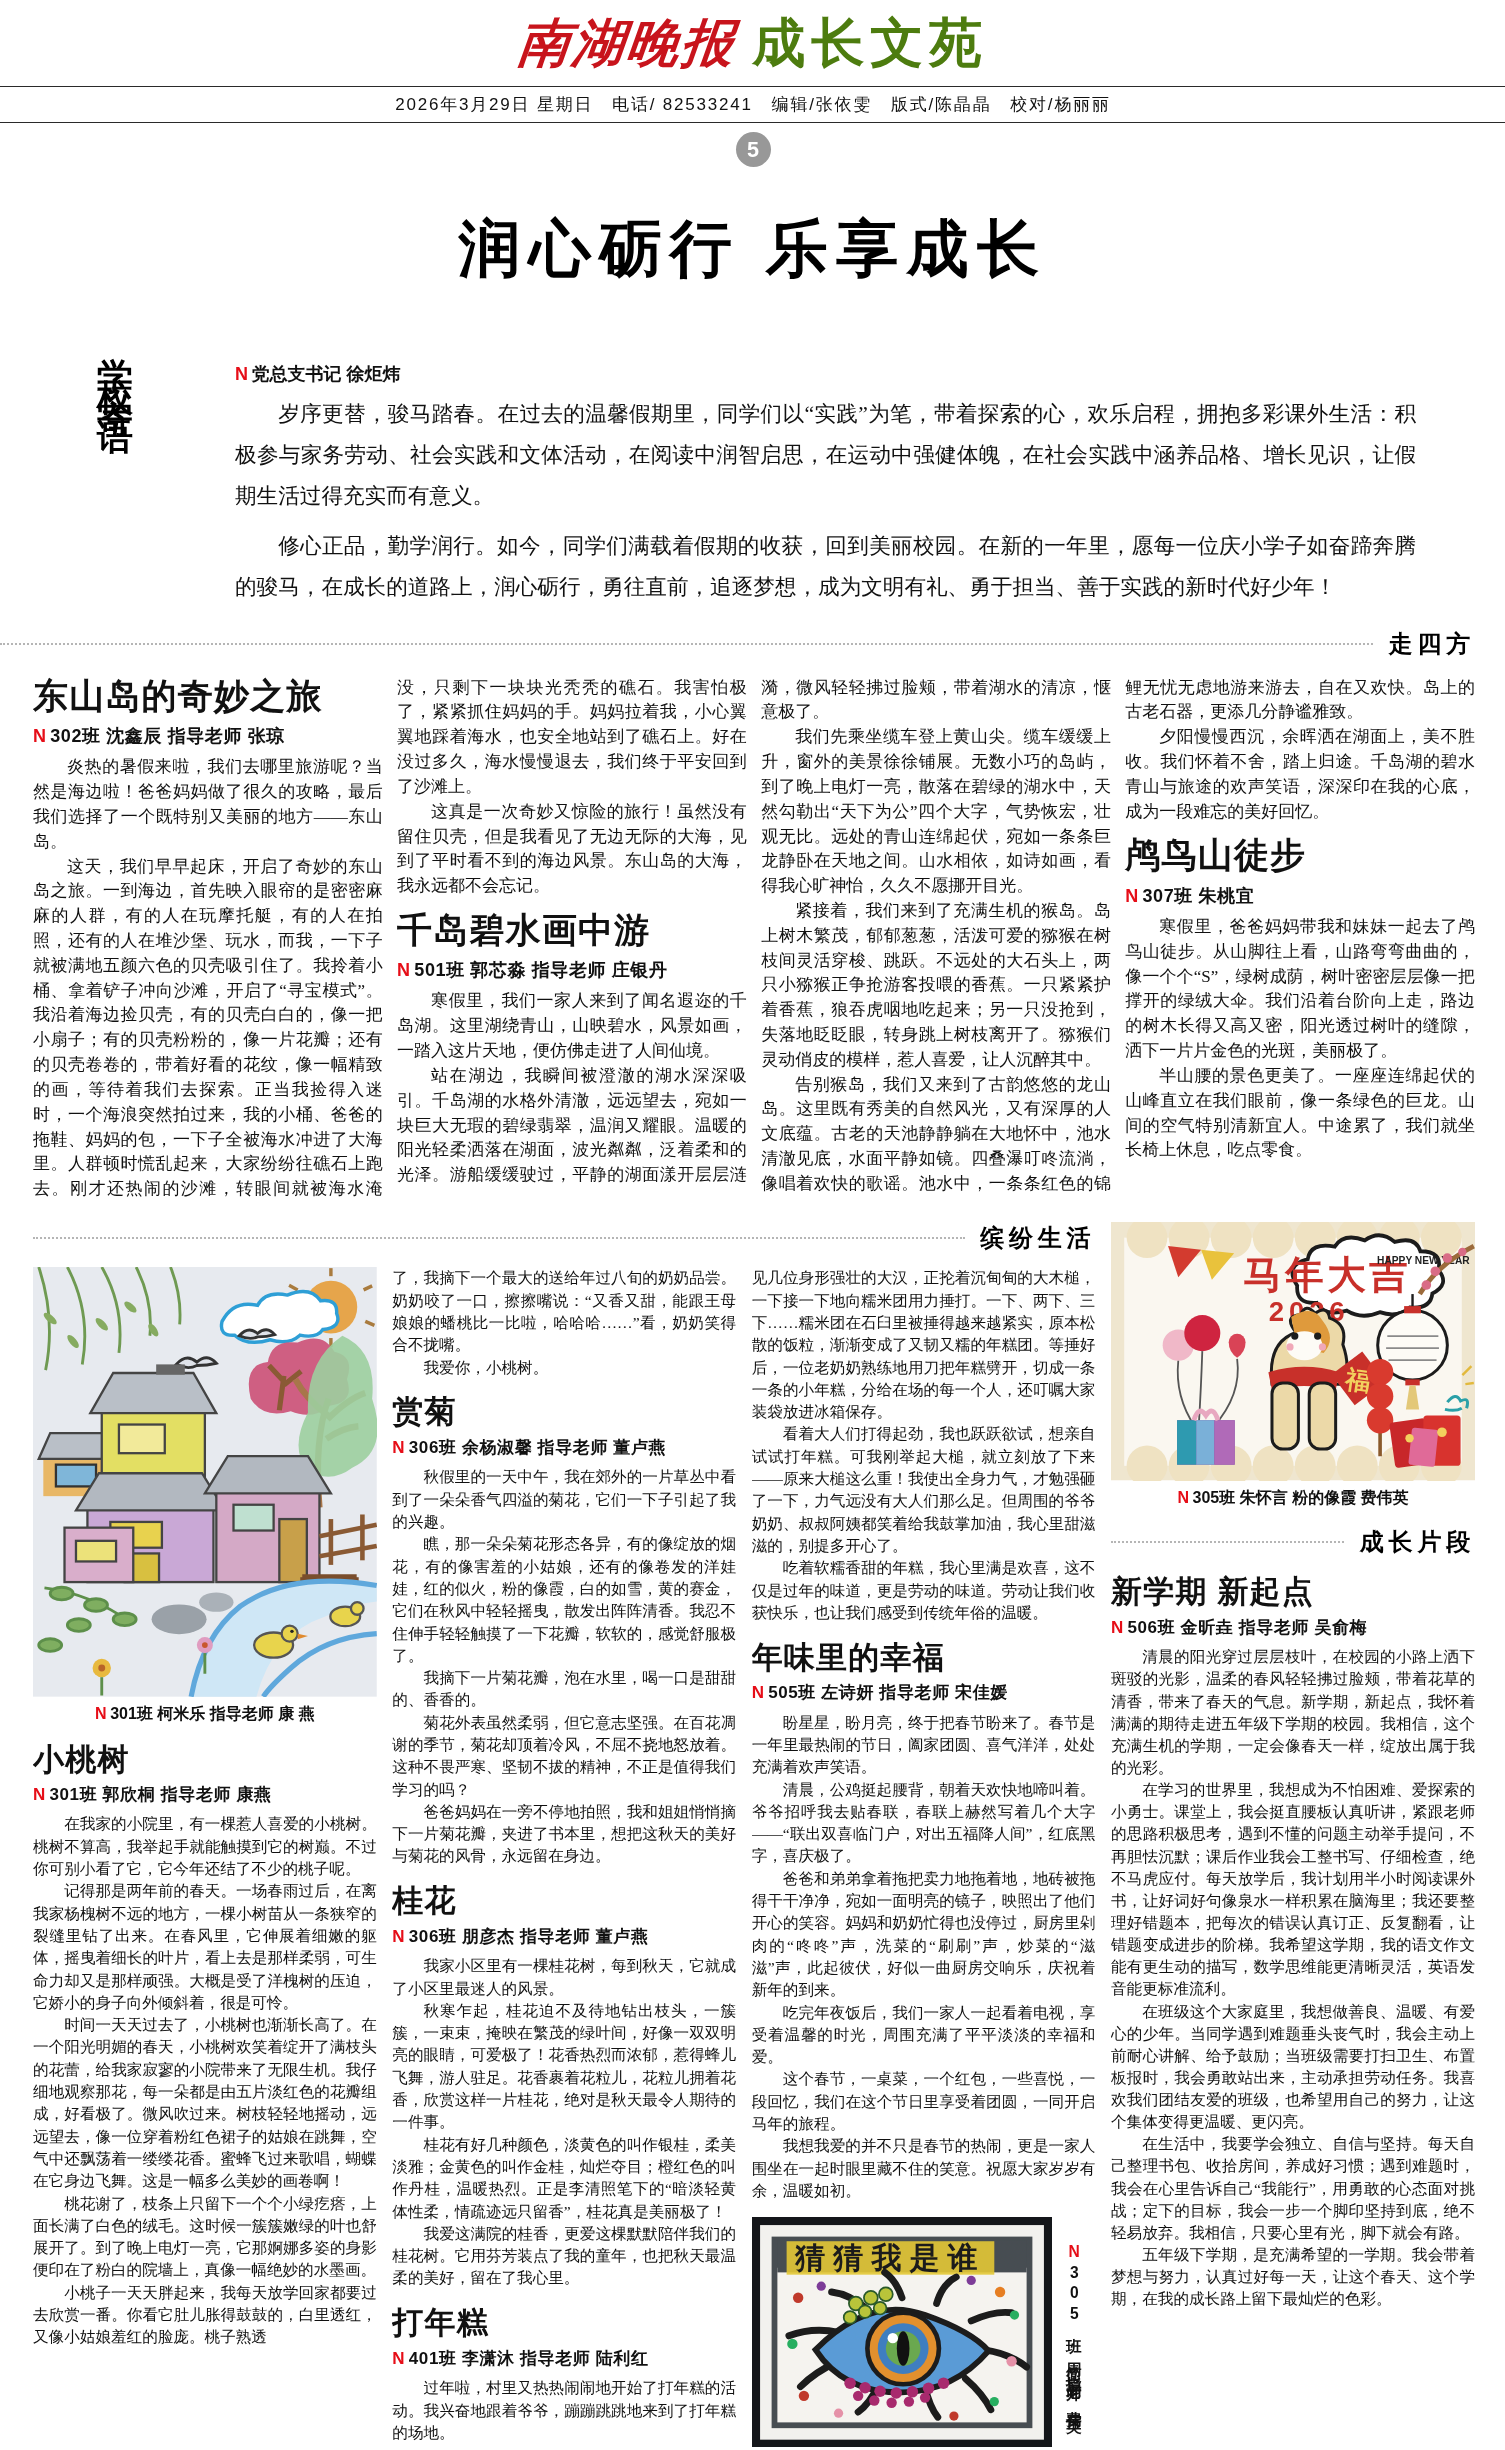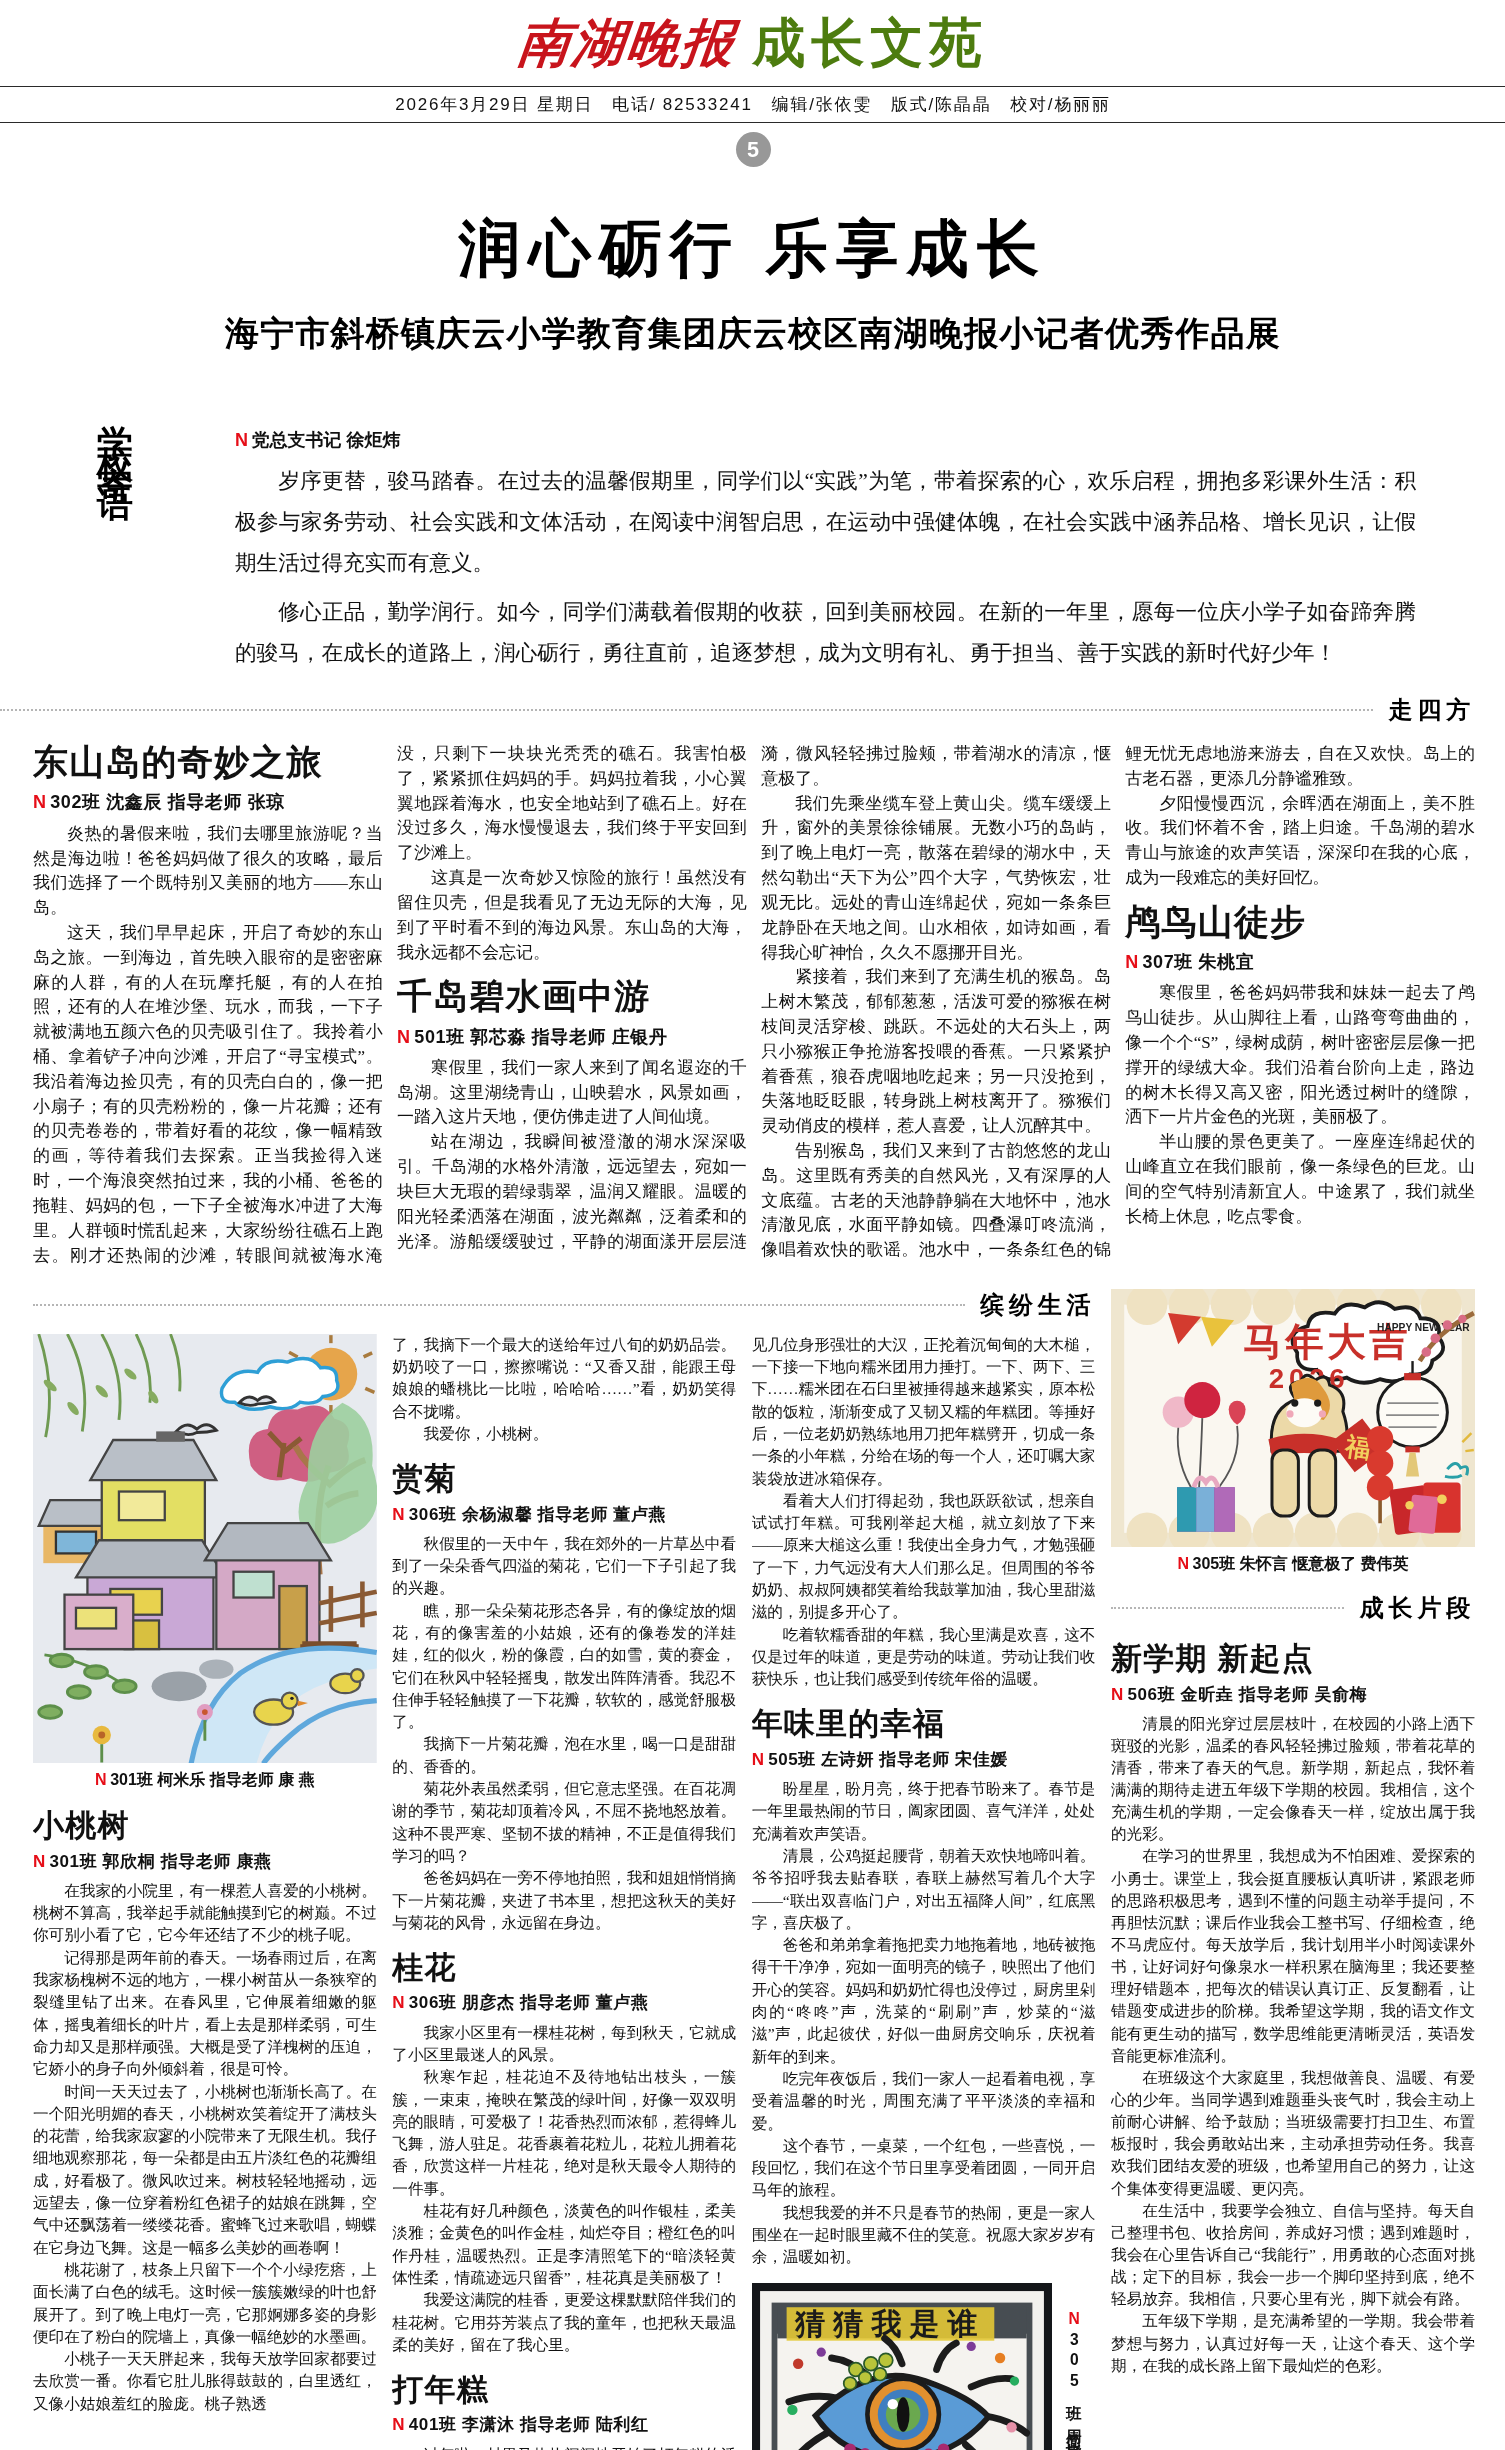--- a/index.html
+++ b/index.html
@@ -117,21 +117,20 @@
     <div class="logo-row">
       <span class="paper-logo">南湖晚报</span>
       <span class="section-name">成长文苑</span>
     </div>
     <div class="info-bar">2026年3月29日 星期日　电话/ 82533241　编辑/张依雯　版式/陈晶晶　校对/杨丽丽</div>
     <div class="page-badge">5</div>
   </div>
 
   <div class="headline">
     <div class="head-title">润心砺行 乐享成长</div>
-    <div class="head-sub">海宁市斜桥镇庆云小学教育集团庆云校区南湖晚报小记者优秀作品展</div>
   </div>
 
   <div class="message">
     <div class="msg-label">学校寄语</div>
     <div class="msg-body">
       <div class="msg-byline"><span class="nmark">N</span><span>党总支书记 徐炬炜</span></div>
       <p>岁序更替，骏马踏春。在过去的温馨假期里，同学们以“实践”为笔，带着探索的心，欢乐启程，拥抱多彩课外生活：积极参与家务劳动、社会实践和文体活动，在阅读中润智启思，在运动中强健体魄，在社会实践中涵养品格、增长见识，让假期生活过得充实而有意义。</p>
       <p>修心正品，勤学润行。如今，同学们满载着假期的收获，回到美丽校园。在新的一年里，愿每一位庆小学子如奋蹄奔腾的骏马，在成长的道路上，润心砺行，勇往直前，追逐梦想，成为文明有礼、勇于担当、善于实践的新时代好少年！</p>
     </div>
   </div>
@@ -501,21 +500,21 @@
           <g stroke="#2aa0a8" stroke-width="5" fill="none">
             <path d="M560 300 q14 -18 22 -2 q16 -8 10 12"></path>
               <path d="M556 312 q18 4 28 -2"></path>
           </g>
           <g stroke="#e2b93c" stroke-width="4">
               <line x1="585" y1="255" x2="600" y2="240"></line>
               <line x1="590" y1="270" x2="604" y2="268"></line>
             </g>
         </svg>
       </div>
-      <div class="fig-caption"><span class="nmark">N</span><span>305班 朱怀言 惬意极了 费伟英</span></div>
+      <div class="fig-caption"><span class="nmark">N</span><span>305班 朱怀言 粉的像霞 费伟英</span></div>
 
       <div class="rule-row growth-rule">
         <div class="dotted"></div>
         <div class="rule-label">成长片段</div>
       </div>
 
       <div class="art-title">新学期 新起点</div>
       <div class="byline"><span class="nmark">N</span><span>506班 金昕垚 指导老师 吴俞梅</span></div>
       <p>清晨的阳光穿过层层枝叶，在校园的小路上洒下斑驳的光影，温柔的春风轻轻拂过脸颊，带着花草的清香，带来了春天的气息。新学期，新起点，我怀着满满的期待走进五年级下学期的校园。我相信，这个充满生机的学期，一定会像春天一样，绽放出属于我的光彩。</p>
       <p>在学习的世界里，我想成为不怕困难、爱探索的小勇士。课堂上，我会挺直腰板认真听讲，紧跟老师的思路积极思考，遇到不懂的问题主动举手提问，不再胆怯沉默；课后作业我会工整书写、仔细检查，绝不马虎应付。每天放学后，我计划用半小时阅读课外书，让好词好句像泉水一样积累在脑海里；我还要整理好错题本，把每次的错误认真订正、反复翻看，让错题变成进步的阶梯。我希望这学期，我的语文作文能有更生动的描写，数学思维能更清晰灵活，英语发音能更标准流利。</p>

